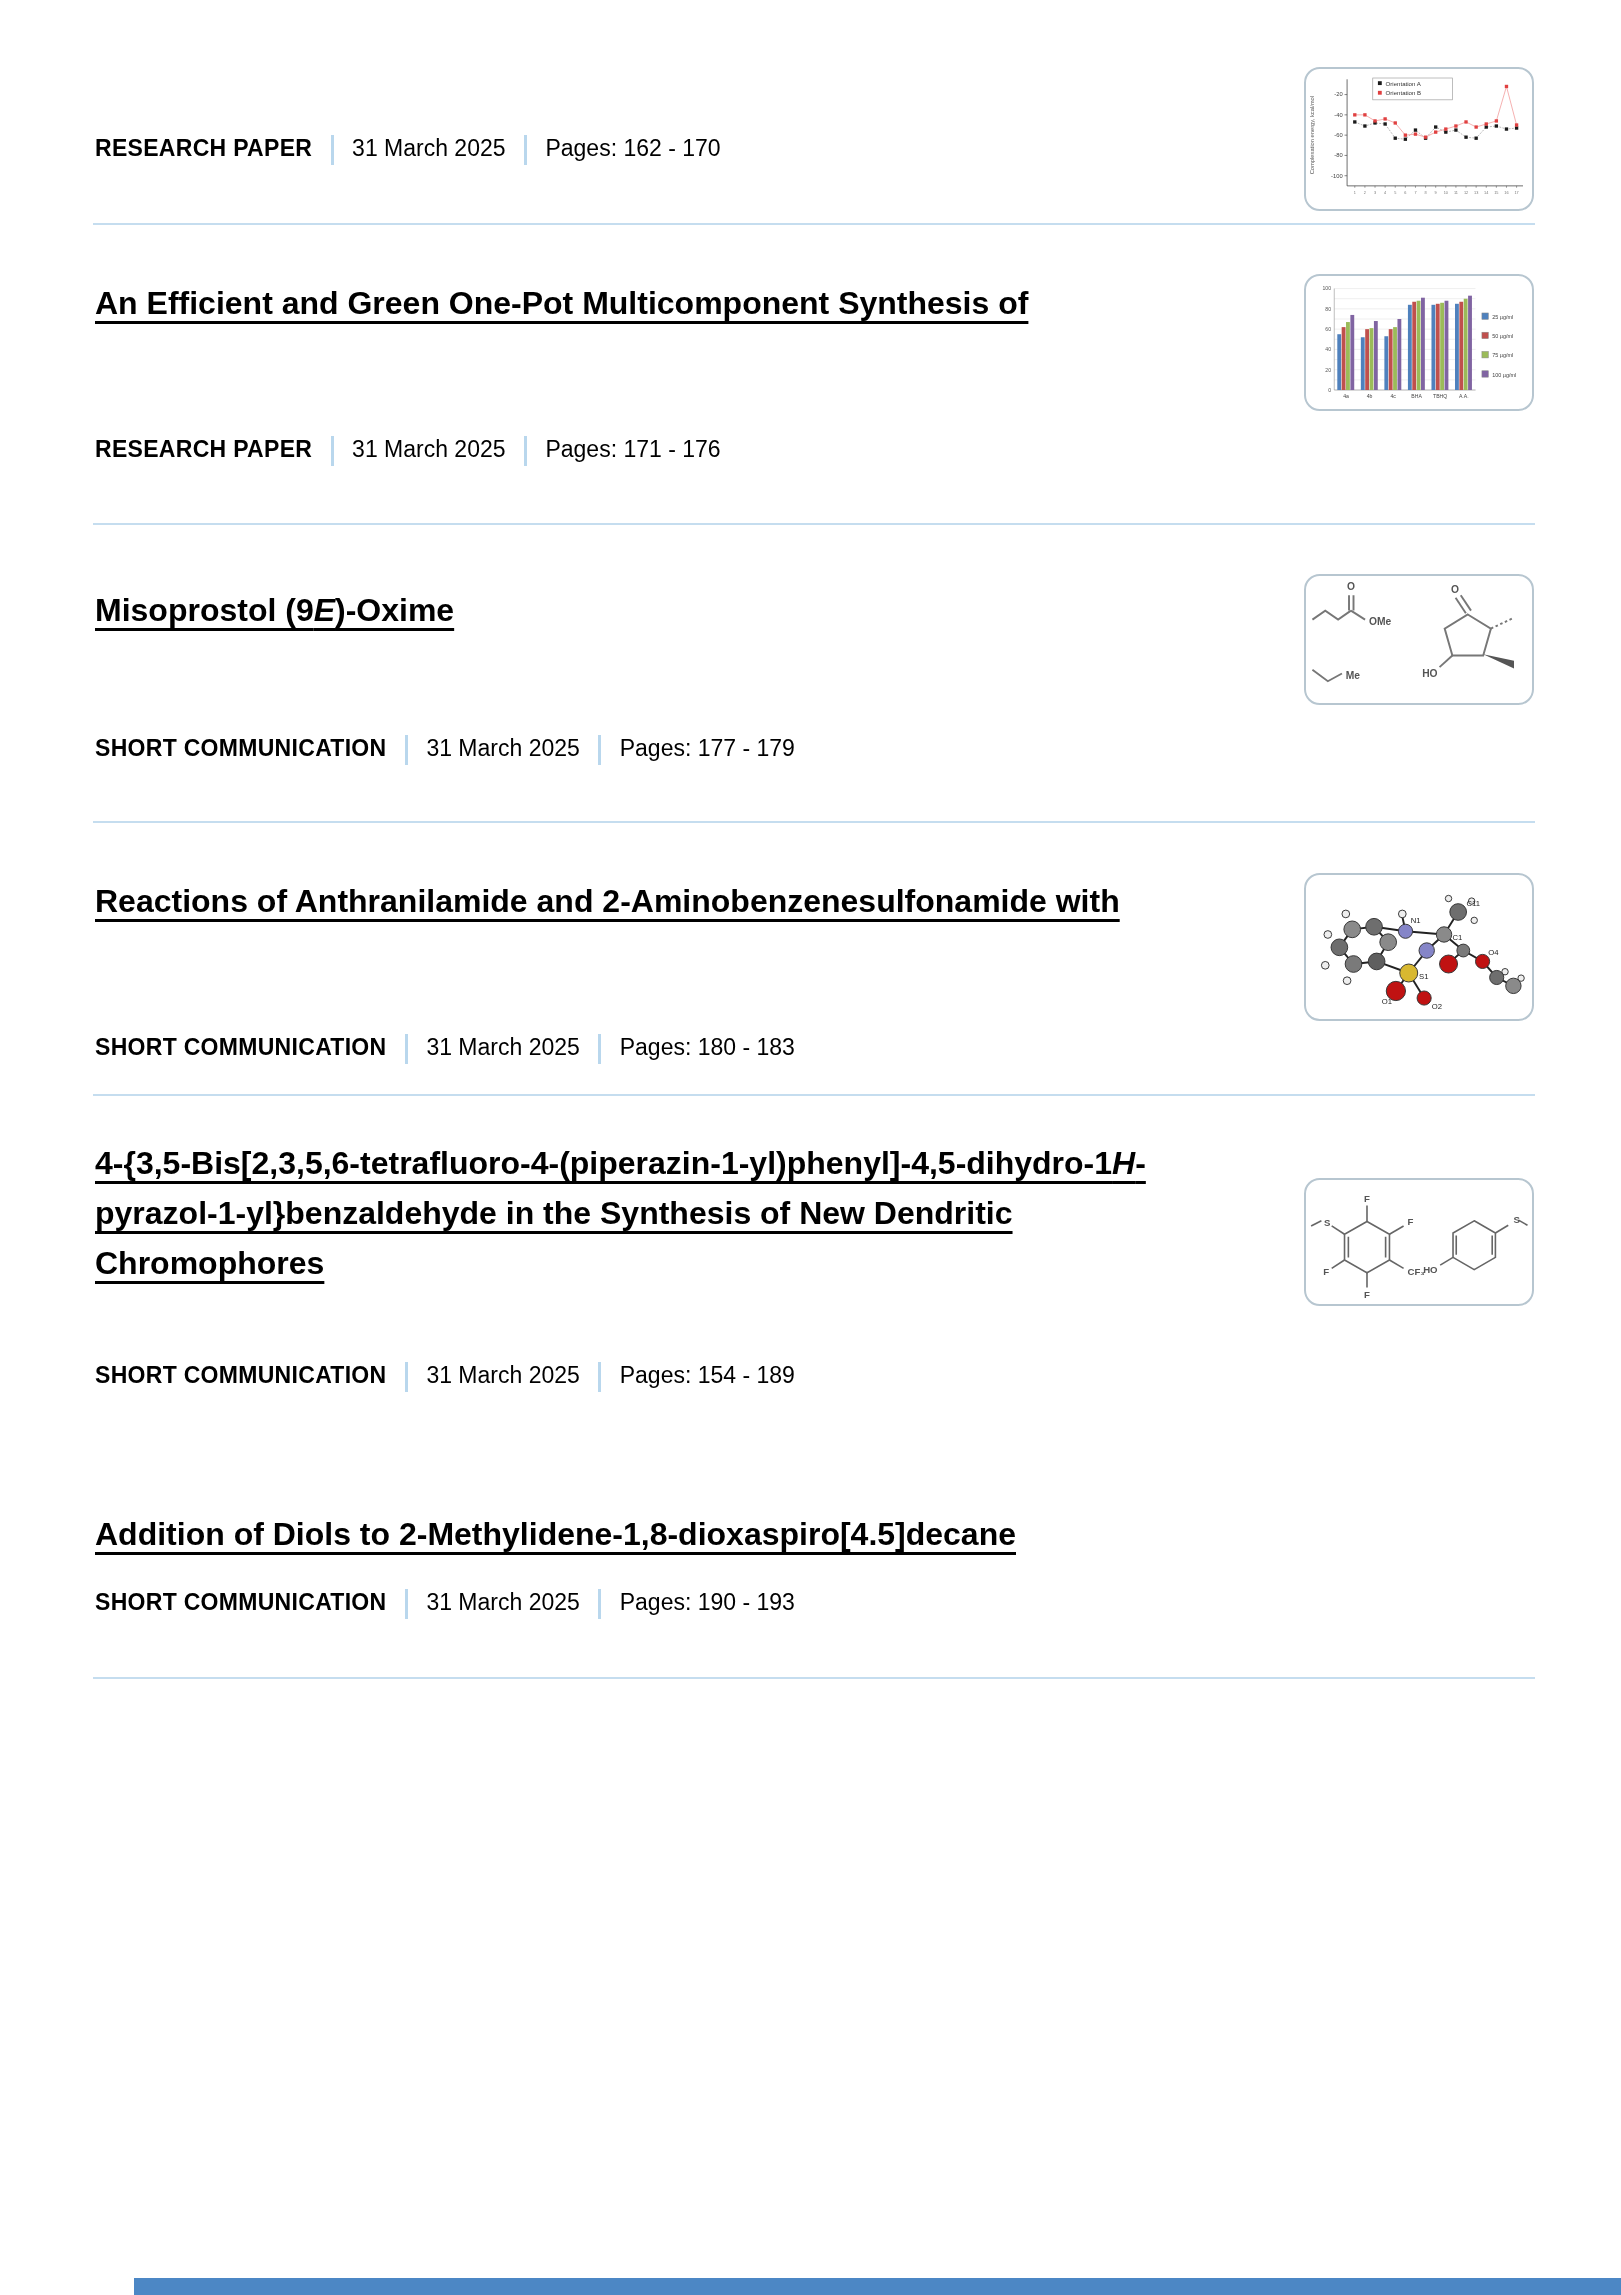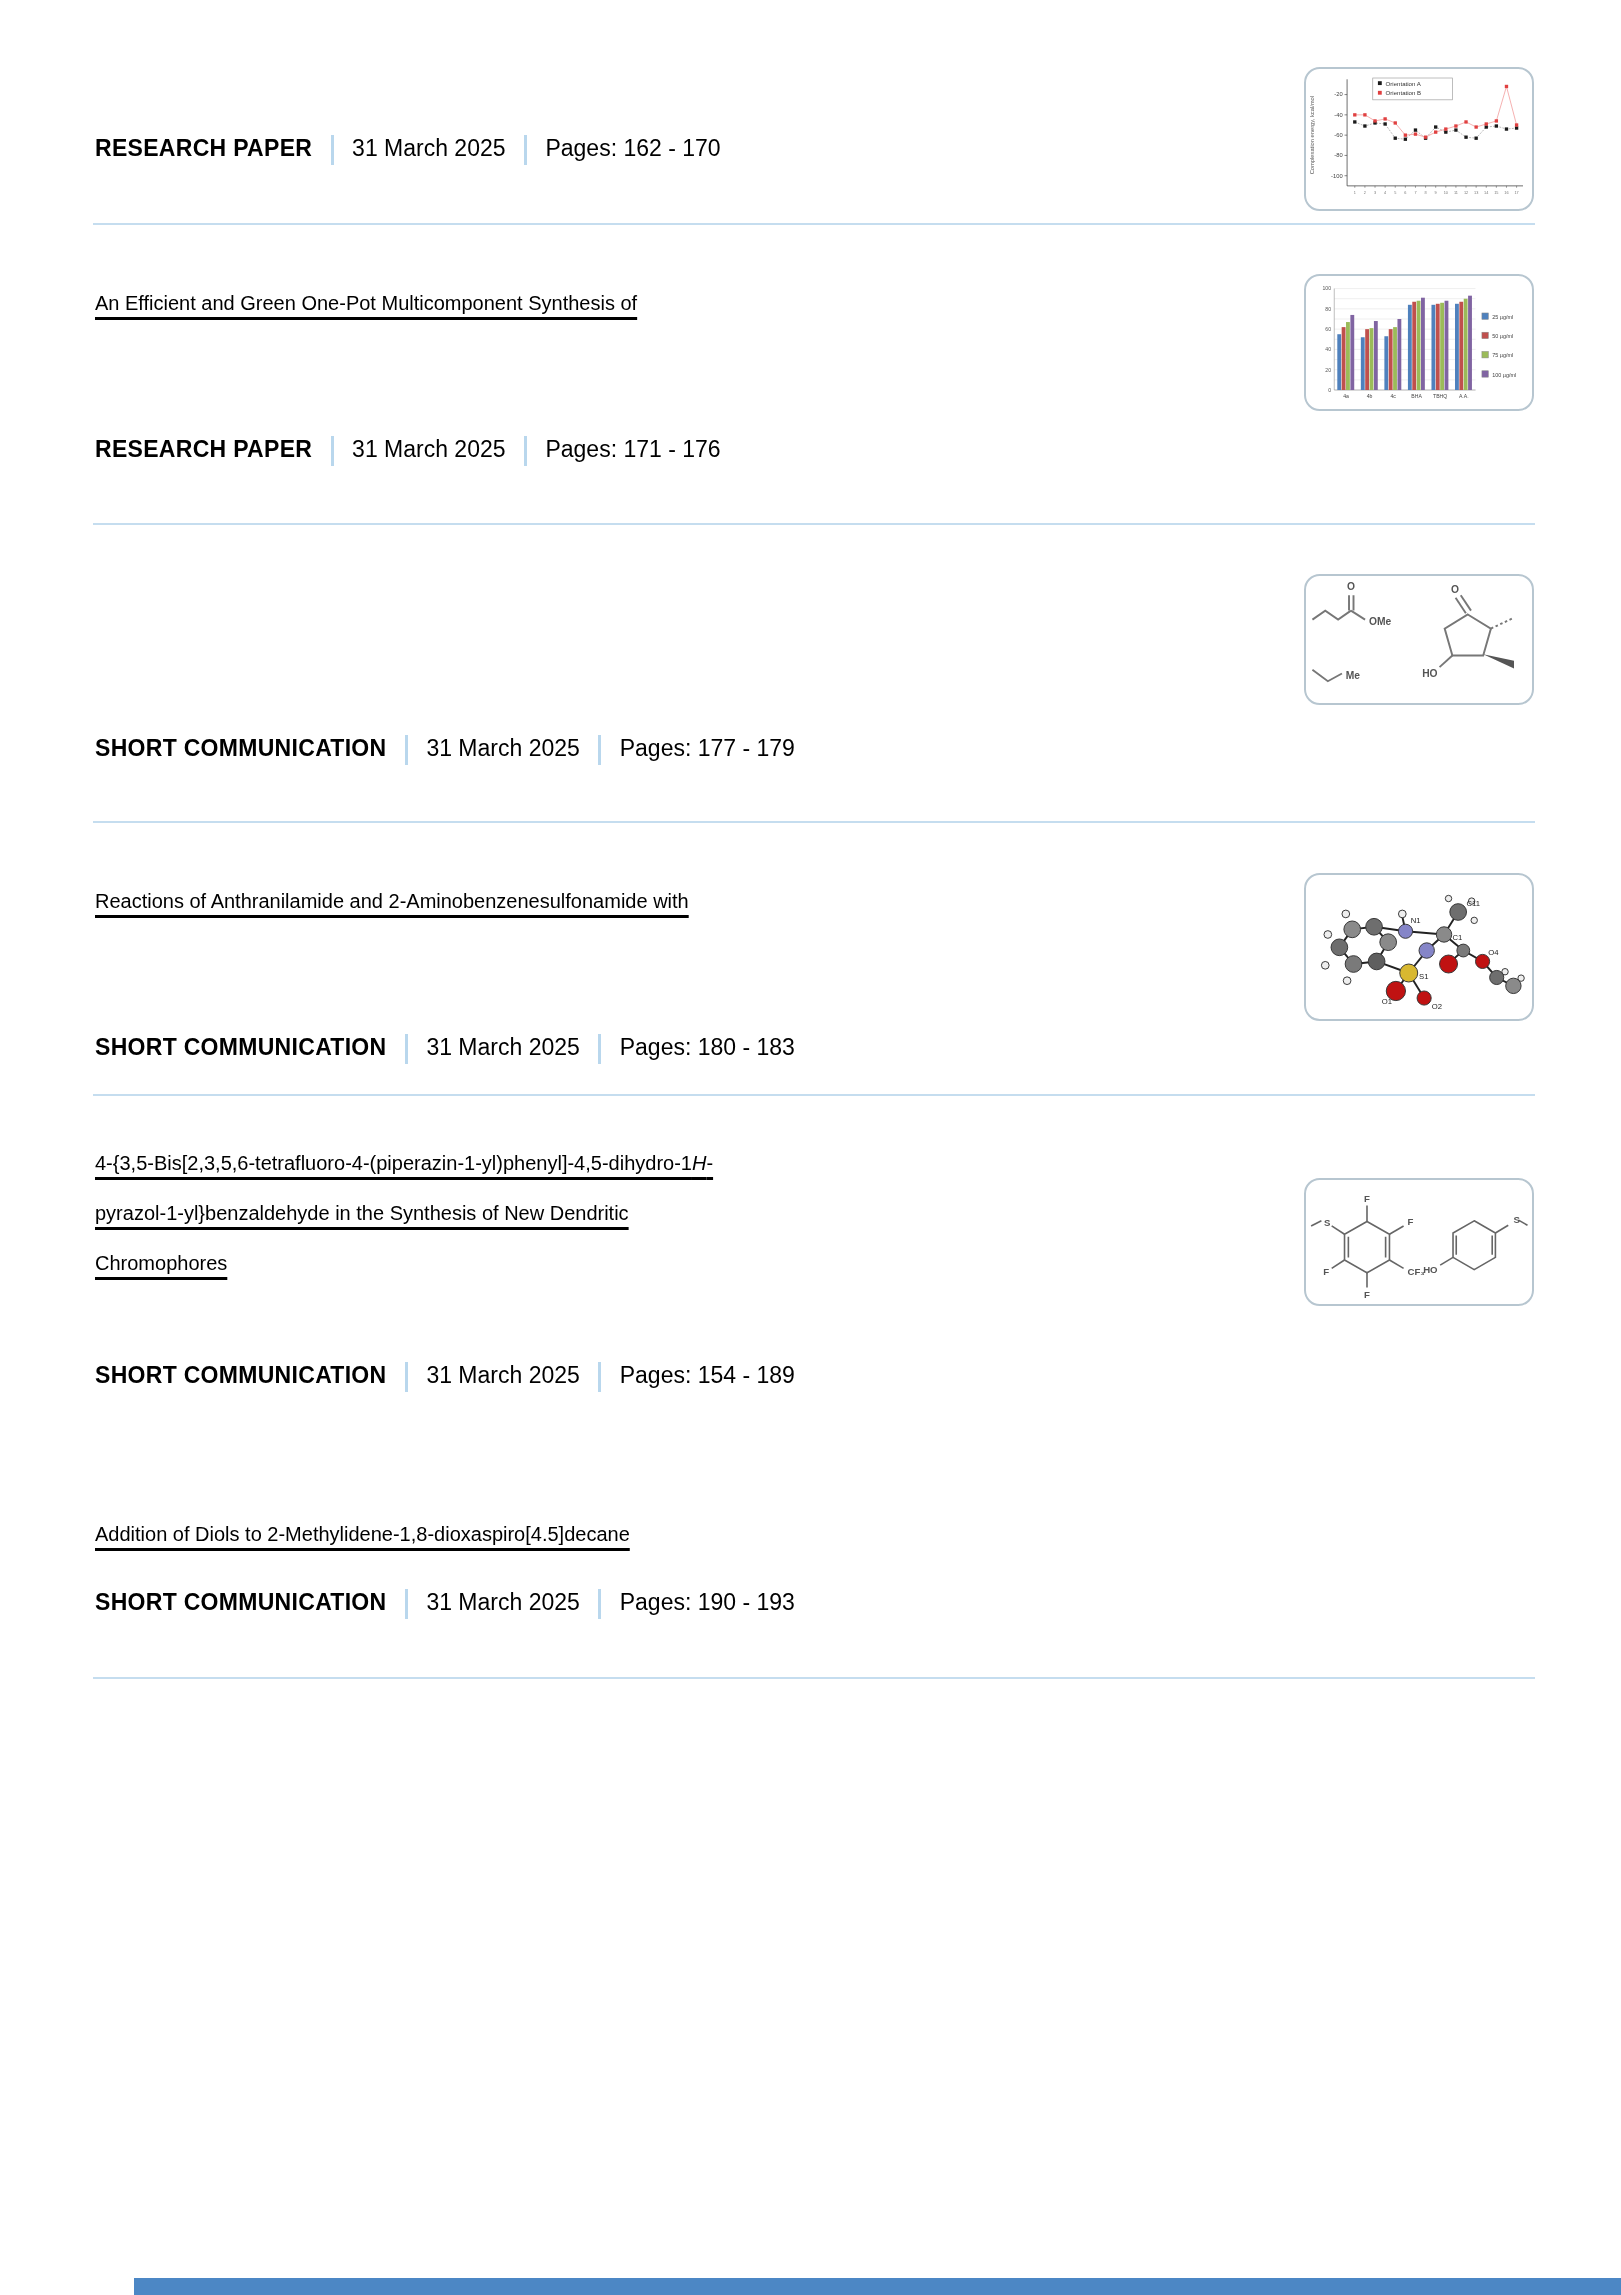--- a/index.html
+++ b/index.html
@@ -2,21 +2,21 @@
 <html style="font-size:10.5px"><head>
 <meta charset="utf-8">
 <style>
   html,body{margin:0;padding:0;background:#fff;}
   .page{position:relative;width:1622px;height:2295px;background:#fff;overflow:hidden;
         font-family:"Liberation Sans",sans-serif;color:#000;}
   .meta{position:absolute;left:95px;display:flex;height:31px;
         font-size:23px;white-space:nowrap;}
   .meta .type{font-weight:700;letter-spacing:0.3px;}
   .meta .vsep{width:3.3px;height:30px;background:#b9d7ed;margin:0 18.3px;}
-  .title{position:absolute;left:95px;font-size:20px;font-weight:400;color:#000;}
+  .title{position:absolute;left:95px;font-size:32px;font-weight:700;color:#000;}
   .title .tline{line-height:50px;white-space:nowrap;}
   .title .tl{text-decoration:underline;text-decoration-thickness:2.6px;text-underline-offset:7.2px;
              text-decoration-color:#000;}
   .title i{font-style:italic;}
   .divider{position:absolute;left:93px;width:1442px;height:2px;background:#c5ddef;}
   .thumb{position:absolute;left:1304px;width:230px;border:2px solid #b7c6d0;border-radius:15.7px;
          background:#fff;box-sizing:border-box;overflow:hidden;}
   .thumb svg{display:block;width:100%;height:100%;}
   .bottom-bar{position:absolute;left:134px;top:2278px;width:1488px;height:17px;background:#4c87c5;}
   svg text{font-family:"Liberation Sans",sans-serif;}
@@ -201,20 +201,23 @@
   <div class="meta" style="top:436px">
     <span class="type">RESEARCH PAPER</span>
     <span class="vsep" style="background: rgb(185, 215, 237);"></span>
     <span class="date">31 March 2025</span>
     <span class="vsep" style="background: rgb(185, 215, 237);"></span>
     <span class="pages">Pages: 171 - 176</span>
   </div>
 
   <div class="divider" style="top: 523px; background: rgb(197, 221, 239);"></div>
 
+  <div class="title" style="top:585px">
+      <div class="tline"><span class="tl"><span>Misoprostol (9</span><i>E</i><span>)-Oxime</span></span></div>
+    </div>
   <div class="thumb" style="top:574px;height:131px">
     <svg viewBox="0 0 352 194">
       <g stroke="#777" stroke-width="3" fill="none">
         <polyline points="10,66 30,52 50,66 70,52"></polyline>
         <line x1="67" y1="52" x2="67" y2="28"></line>
           <line x1="74" y1="52" x2="74" y2="28"></line>
         <line x1="70" y1="52" x2="92" y2="66"></line>
         <polyline points="10,144 34,162 56,150"></polyline>
         <polygon points="252,58 288,80 276,122 228,122 216,80"></polygon>
         <line x1="249" y1="56" x2="233" y2="32"></line>

